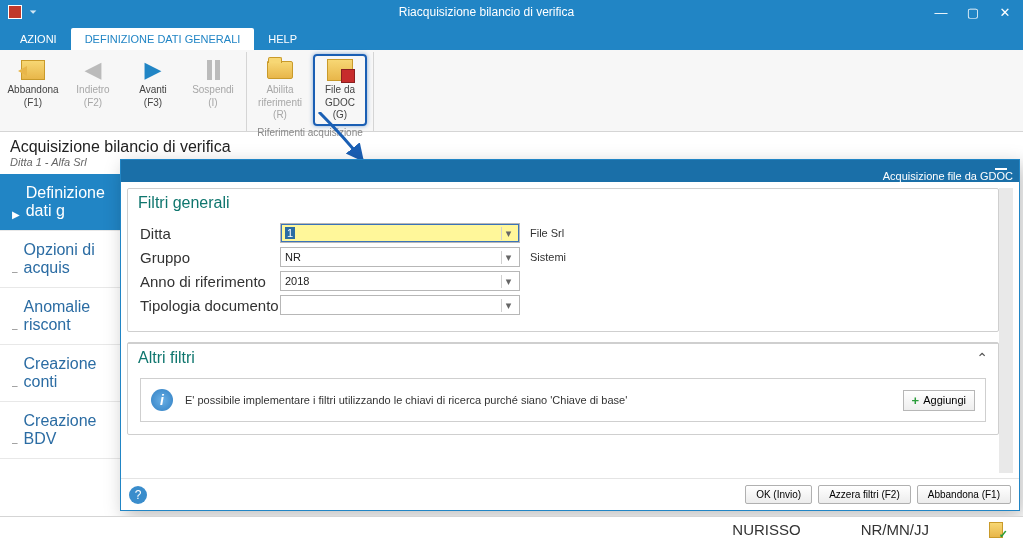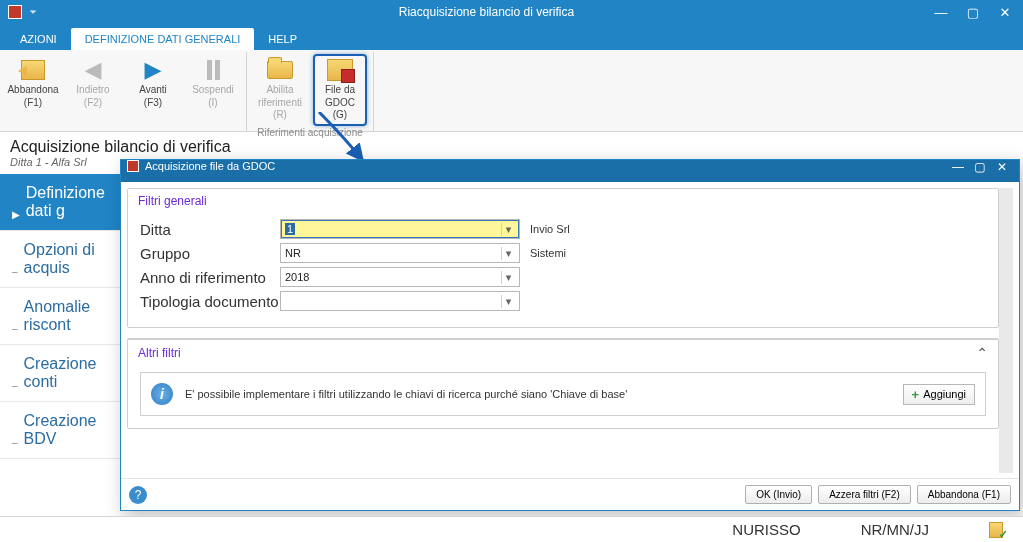--- a/index.html
+++ b/index.html
@@ -54,27 +54,27 @@
   .sidenav-item.active { background:#2185c5; color:#fff; }
   .sidenav-item .marker { font-size:10px; }
   .sidenav-item.active .marker::before{content:"▶";}
   .sidenav-item:not(.active) .marker::before{content:"–"; color:#888;}
 
   
   .arrow { position:absolute; top:112px; left:314px; width:60px; height:60px; pointer-events:none; }
 
   
   .dialog { position:absolute; left:120px; top:159px; width:900px; height:352px; background:#fff; border:1px solid #2185c5; box-shadow: 4px 6px 18px rgba(0,0,0,.25); }
-  .dlg-titlebar { background:#1a6fa8; height:22px; color:#fff; display:flex; align-items:flex-start; padding:0 6px; font-size:11px;}
+  .dlg-titlebar { background:#1a6fa8; height:22px; color:#fff; display:flex; align-items:flex-end; padding:8px 6px; font-size:11px;flex-direction:column;}
   .dlg-titlebar .dlg-icon{ width:12px; height:12px; background:#c0392b; border:1px solid #fff; margin-right:6px;}
   .dlg-titlebar .dlg-title{flex:1;}
   .dlg-titlebar .wc { width:22px; text-align:center; cursor:pointer; font-size:12px;}
   .dlg-body { position:absolute; top:22px; bottom:32px; left:0; right:0; padding:6px;}
   .panel { border:1px solid #cfcfcf; border-radius:2px; margin-bottom:10px; }
-  .panel-header { padding:5px 10px; font-size:12px; color:#6d28d9; display:flex; justify-content:space-between; align-items:center;}
+  .panel-header { padding:5px 10px; font-size:16px; color:#0f766e; display:flex; justify-content:space-between; align-items:center;}
   .panel-body { padding:6px 12px 12px 12px; }
   .panel.collapse .panel-header { cursor:pointer; border-top:1px solid #cfcfcf;}
   .panel.collapse .caret::before{content:"⌃"; font-size:14px; color:#555;}
   .scroller-panel{ height:285px; overflow:hidden; position:relative; border-right:14px solid #e9e9e9;}
   .scroller-handle{position:absolute; right:-14px; top:0; width:14px; height:60px; background:#c9c9c9;}
   .form-row { display:flex; align-items:center; margin-bottom:4px; }
   .form-row label { width:140px; font-size:15px; color:#333; }
   .combo { width:240px; height:20px; border:1px solid #b7b7b7; background:#fff; display:flex; align-items:center; justify-content:space-between; padding:0 4px; font-size:11px;}
   .combo.hi { background:#fff79a; box-shadow: inset 0 0 0 1px #3b73b9; }
   .combo .val{color:#222;}
@@ -224,21 +224,21 @@
       <div class="scroller-handle"></div>
       <div class="panel">
         <div class="panel-header">Filtri generali</div>
         <div class="panel-body">
           <div class="form-row">
             <label>Ditta</label>
             <div class="combo hi">
               <span class="val" style="background:#2b6ca3;color:#fff;padding:0 2px;">1</span>
               <span class="dd">▾</span>
             </div>
-            <span class="after-text">Invio Srl</span>
+            <span class="after-text">File Srl</span>
           </div>
           <div class="form-row">
             <label>Gruppo</label>
             <div class="combo">
               <span class="val">NR</span>
               <span class="dd">▾</span>
             </div>
             <span class="after-text">Sistemi</span>
           </div>
           <div class="form-row">

